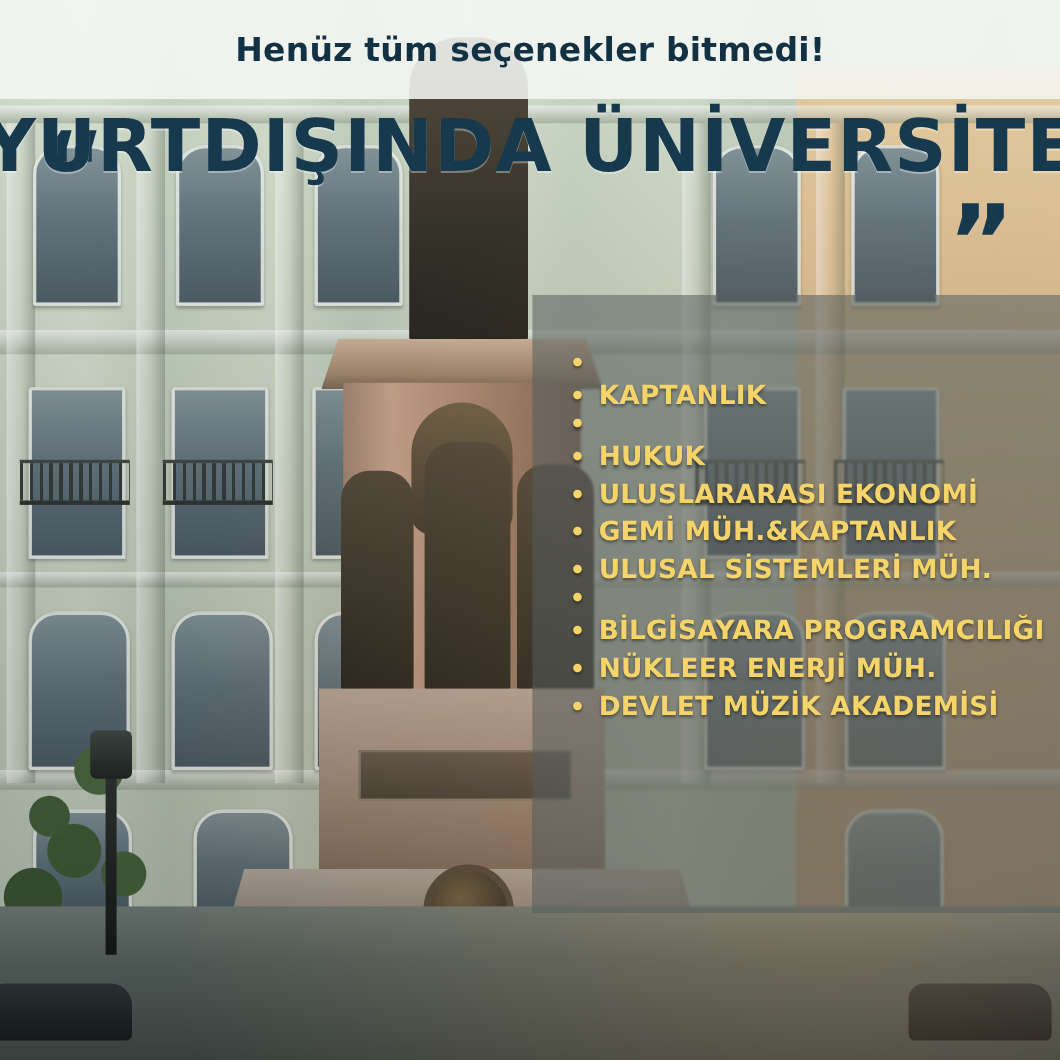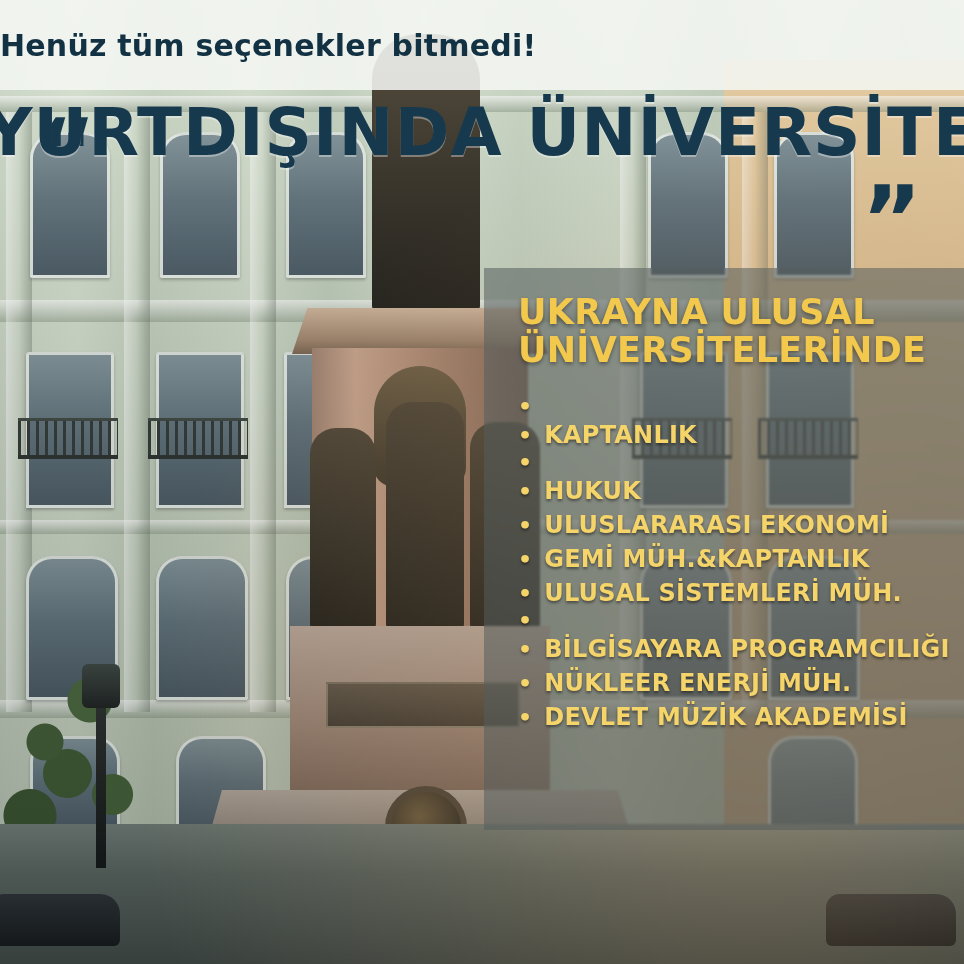--- a/index.html
+++ b/index.html
@@ -169,21 +169,21 @@
       radial-gradient(ellipse at 78% 78%, rgba(255,190,120,0.22), rgba(0,0,0,0) 58%),
       linear-gradient(180deg, rgba(255,255,255,0.06), rgba(20,25,30,0.18));
     pointer-events: none;
   }
 
   
   .top-banner {
     position: absolute;
     left: 0; top: 0; width: 100%; height: 90px;
     background: rgba(244,246,243,0.88);
-    display: flex; align-items: center; justify-content: flex-start;
+    display: flex; align-items: center; justify-content: center;
   }
   .top-banner .headline {
     font-size: 30px;
     font-weight: 800;
     color: #123143;
     letter-spacing: 0.2px;
     white-space: nowrap;
   }
 
   .title-band {
@@ -332,24 +332,20 @@
     <div class="headline">Henüz tüm seçenekler bitmedi!</div>
   </div>
 
   <div class="quote open">“</div>
   <div class="title-band">
     <div class="title">YURTDIŞINDA ÜNİVERSİTE</div>
   </div>
   <div class="quote close">”</div>
 
   <div class="panel">
-    <h2>
-      <span>UKRAYNA ULUSAL</span><br>
-      <span>ÜNİVERSİTELERİNDE</span>
-    </h2>
     <ul>
       <li>
           <span class="dot">•</span>
         </li>
       <li>
           <span class="dot">•</span>
           <span>KAPTANLIK</span>
         </li>
       <li>
           <span class="dot">•</span>

